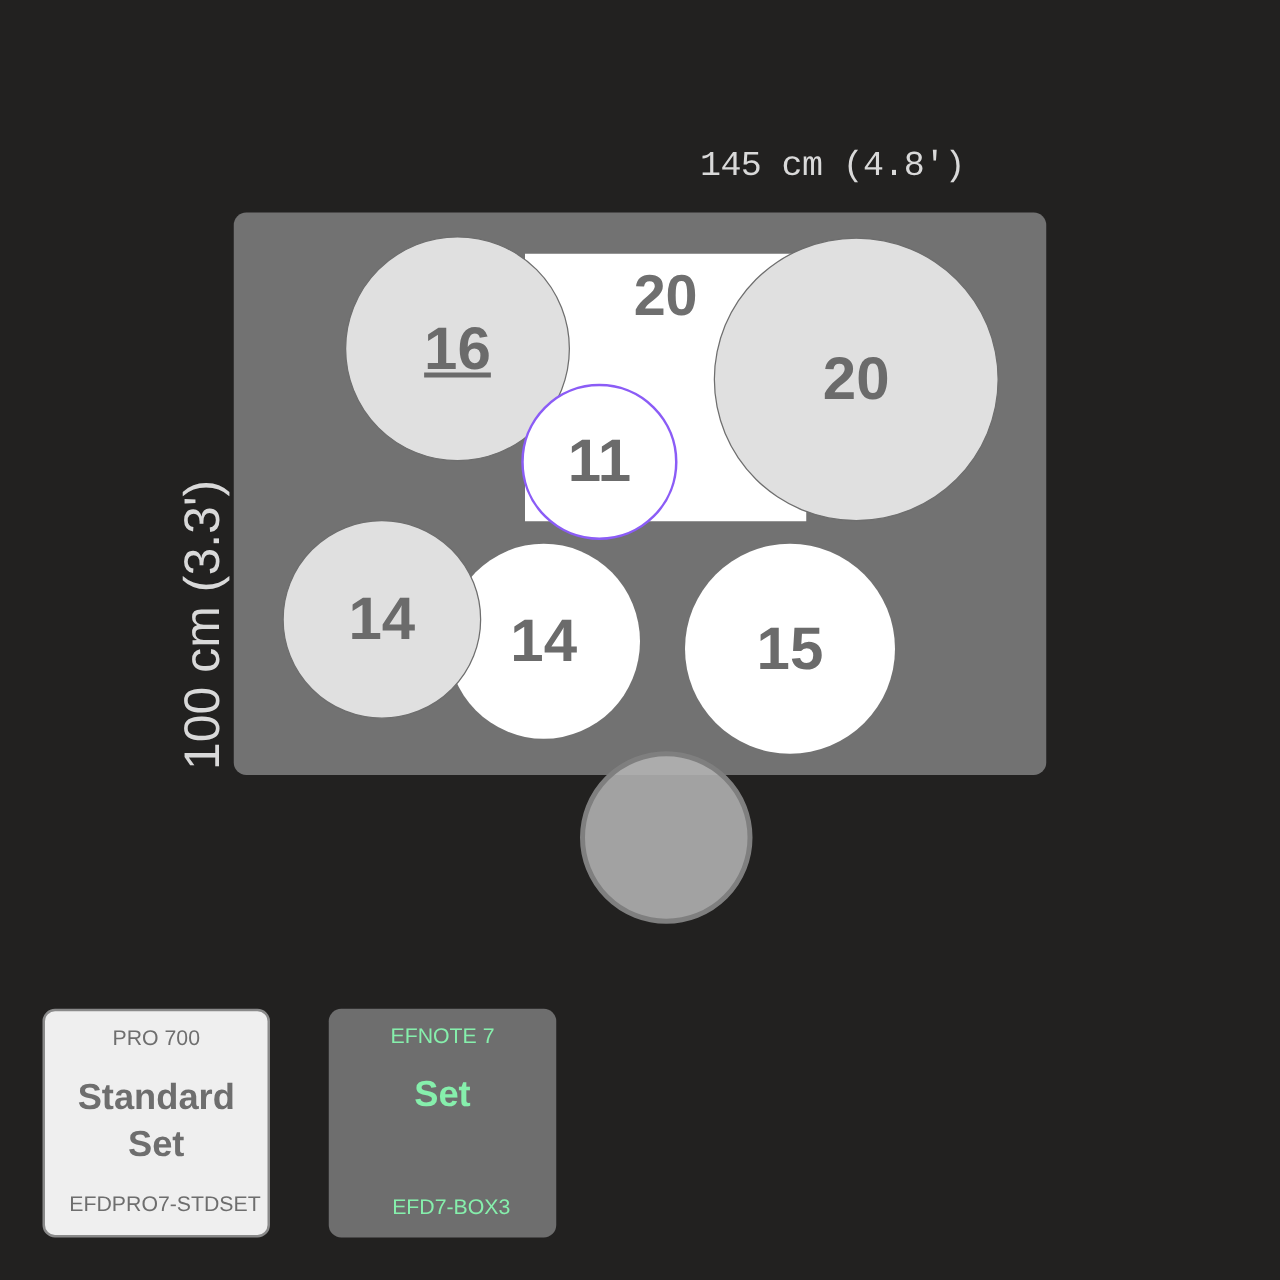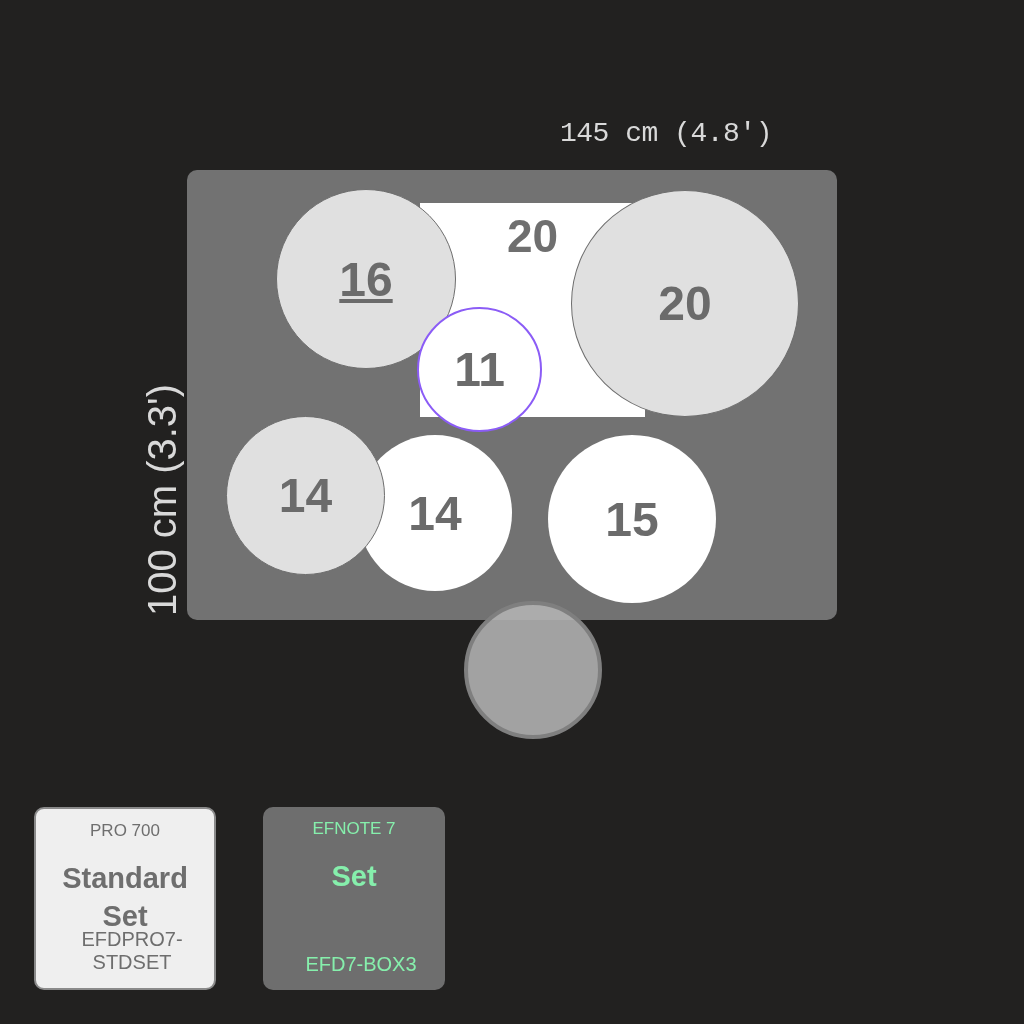--- a/index.html
+++ b/index.html
@@ -10,21 +10,21 @@
   .kick { position:absolute; left:420px; top:203px; width:225px; height:214px; background:#ffffff; }
   .kick-label { position:absolute; left:0; right:0; top:6px; text-align:center; padding-left:0; color:#6f6f6f; font-weight:bold; font-size:46px; font-family:"Liberation Sans", sans-serif; }
   .pad { position:absolute; border-radius:50%; display:flex; align-items:center; justify-content:center; box-sizing:border-box; color:#6b6b6b; font-weight:bold; font-size:48px; font-family:"Liberation Sans", sans-serif; }
   .pad.cymbal { background:#e0e0e0; border:1.5px solid #6e6e6e; }
   .pad.drum { background:#ffffff; }
   .pad.drum.bordered { border:2px solid #8b5cf6; }
   .stool { position:absolute; left:464px; top:601px; width:138px; height:138px; border-radius:50%; background:rgba(180,180,180,0.88); border:4px solid #7f7f7f; box-sizing:border-box; }
   .card { position:absolute; top:807px; width:182px; height:183px; border-radius:10px; box-sizing:border-box; text-align:center; font-family:"Liberation Sans", sans-serif; }
   .card .series { position:absolute; left:0; right:0; top:12px; font-size:17px; }
   .card .name { position:absolute; left:0; right:0; top:50px; font-size:29px; font-weight:bold; line-height:38px; }
-  .card .code { position:absolute; left:14px; right:0; bottom:14px; font-size:20px; }
+  .card .code { position:absolute; left:14px; right:0; bottom:14px; font-size:17px; }
   .card.std { left:34px; background:#efefef; border:2px solid #8a8a8a; color:#6e6e6e; }
   .card.hw { left:227px; background:#6e6e6e; color:#86efac;margin-left:36px; }
 </style>
 </head>
 <body>
 
 <div class="dim-top">145 cm (4.8')</div>
 <div class="dim-left">100 cm (3.3')</div>
 
 <div class="floor"></div>

